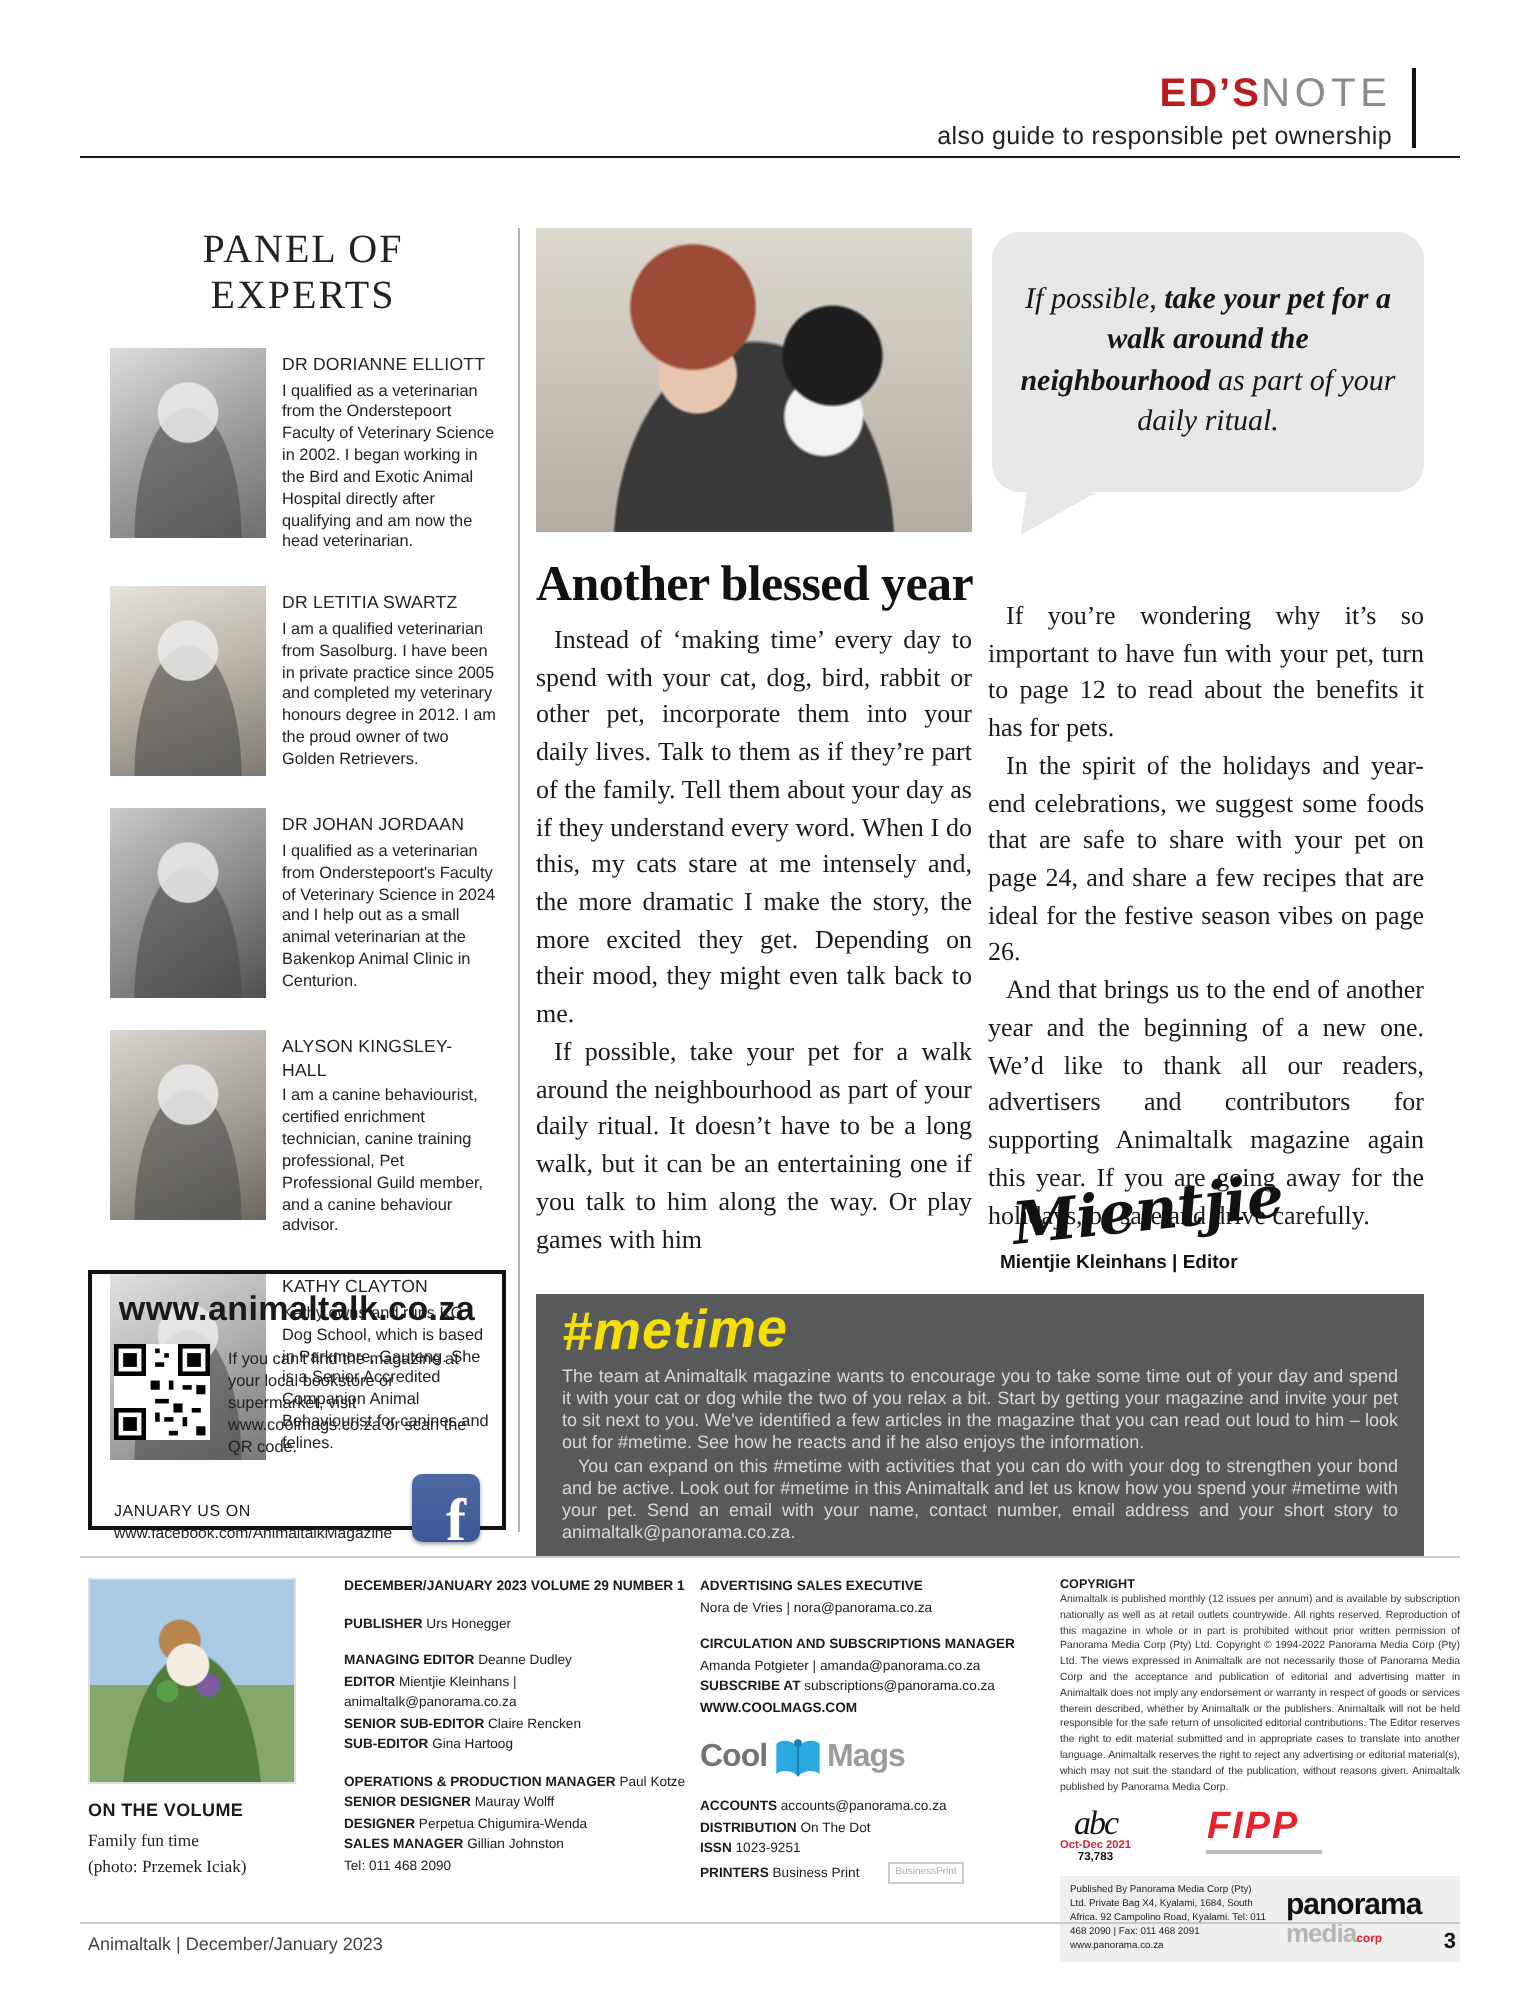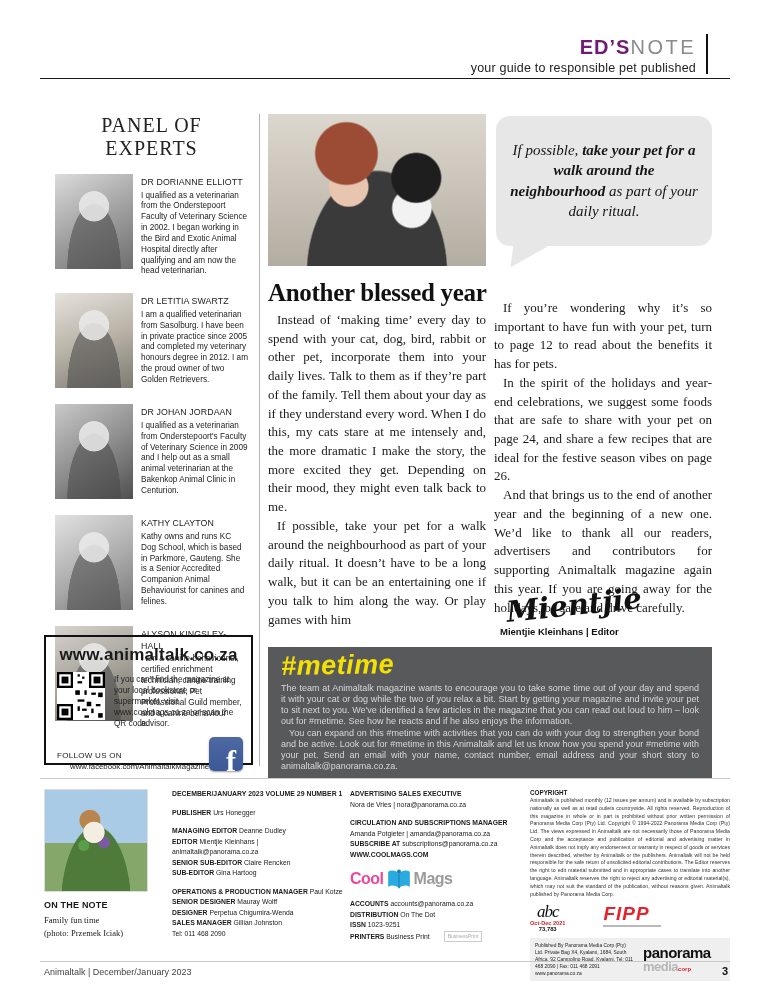--- a/index.html
+++ b/index.html
@@ -1,21 +1,21 @@
 <!DOCTYPE html>
 <html><head>
 <meta charset="utf-8">
 <style>
   * { box-sizing: border-box; margin: 0; padding: 0; }
   body { background:#e0e0e0; font-family:"Liberation Sans", sans-serif; }
   .page { position:relative; width:768px; height:1005px; background:#ffffff; margin:0 auto; overflow:hidden; color:#1a1a1a; }
 
   
   .eds-note { position:absolute; top:36px; right:72px; text-align:right; }
-  .eds-bold { font-size:20px; font-weight:bold; letter-spacing:1px; color:#701a75; }
+  .eds-bold { font-size:20px; font-weight:bold; letter-spacing:1px; color:#b91c1c; }
   .eds-light { font-size:20px; font-weight:300; letter-spacing:2.5px; color:#8a8a8a; }
   .tagline { font-size:12.5px; color:#222; margin-top:2px; letter-spacing:0.2px; }
   .hdr-vbar { position:absolute; top:34px; right:60px; width:2px; height:40px; background:#111; }
   .hdr-rule { position:absolute; top:78px; left:40px; width:690px; height:1px; background:#1a1a1a; }
 
   
   .experts { position:absolute; left:55px; top:114px; width:193px; }
   .experts-title { font-family:"Liberation Serif", serif; font-size:20px; letter-spacing:1px; text-align:center; margin-bottom:14px; color:#222; }
   .expert { display:flex; gap:8px; margin-bottom:16px; }
   .expert-photo { width:78px; height:95px; flex:none; position:relative; overflow:hidden; }
@@ -33,21 +33,21 @@
   .v-divider { position:absolute; left:259px; top:114px; width:1px; height:652px; background:#b3b3b3; }
 
   
   .webbox { position:absolute; left:44px; top:635px; width:209px; height:130px; border:2px solid #111; padding:8px 11px 7px; }
   .webbox-title { font-size:17px; font-weight:bold; text-align:center; letter-spacing:0.2px; margin-bottom:7px; }
   .webbox-row { display:flex; gap:9px; }
   .qr { width:48px; height:48px; flex:none; }
   .webbox-text { font-size:8.2px; line-height:1.35; color:#222; padding-top:2px; }
   .follow-row { display:flex; justify-content:space-between; align-items:flex-end; margin-top:8px; }
   .follow-label { font-size:8px; letter-spacing:0.3px; margin-bottom:2px; }
-  .fb-url { font-size:7.8px; color:#222;margin-left:13px; }
+  .fb-url { font-size:7.8px; color:#222; }
   .fb-icon { width:34px; height:34px; border-radius:5px; background:linear-gradient(180deg,#4e69a2,#3b5998); position:relative; flex:none; box-shadow:0 1px 2px rgba(0,0,0,.4); }
   .fb-icon span { position:absolute; right:7px; bottom:-7px; color:#fff; font-family:"Liberation Serif", serif; font-weight:bold; font-size:30px; }
 
   
   .main-photo { position:absolute; left:268px; top:114px; width:218px; height:152px;
      background: radial-gradient(circle at 36% 26%, #9c4c34 0 17%, transparent 18%),
                  radial-gradient(circle at 37% 48%, #e7c5ae 0 12%, transparent 13%),
                  radial-gradient(circle at 68% 42%, #1e1e1e 0 14%, transparent 15%),
                  radial-gradient(circle at 66% 62%, #f2f2f2 0 11%, transparent 12%),
                  radial-gradient(ellipse at 50% 105%, #3a3a3a 0 45%, transparent 46%),
@@ -89,21 +89,21 @@
                  radial-gradient(circle at 38% 55%, #5a9e4a 0 6%, transparent 7%),
                  radial-gradient(ellipse at 50% 115%, #4e7a3a 0 48%, transparent 49%),
                  linear-gradient(180deg,#a9cbe6 0 52%, #85a86a 52% 100%); }
   .cover-label { font-size:9px; font-weight:bold; margin-top:8px; letter-spacing:0.2px; }
   .cover-caption { font-family:"Liberation Serif", serif; font-size:8.6px; line-height:1.5; margin-top:4px; color:#222; }
   .mcol-credits { left:172px; width:174px; line-height:1.55; }
   .issue-line { font-weight:bold; font-size:6.9px; }
   .gap-top { margin-top:8px; }
   .mcol-sales { left:350px; width:176px; line-height:1.55; }
   .coolmags { display:flex; align-items:center; gap:2px; margin:7px 0; }
-  .cm-cool { font-size:16px; font-weight:bold; color:#ec4899; letter-spacing:-0.5px; }
+  .cm-cool { font-size:16px; font-weight:bold; color:#737373; letter-spacing:-0.5px; }
   .cm-mags { font-size:16px; font-weight:bold; color:#9b9b9b; letter-spacing:-0.5px; }
   .bp-logo { display:inline-block; margin-left:14px; color:#aaa; font-size:5px; border:1px solid #ccc; padding:1px 3px; vertical-align:middle; }
   .mcol-copy { left:530px; width:200px; }
   .copy-label { font-size:6.3px; font-weight:bold; margin-bottom:1px; }
   .copy-text { font-size:5.2px; line-height:1.5; text-align:justify; color:#333; }
   .logo-row { display:flex; align-items:flex-start; gap:38px; margin-top:6px; }
   .abc-logo { text-align:center; }
   .abc-name { font-family:"Liberation Serif", serif; font-style:italic; font-weight:normal; font-size:17px; letter-spacing:-1px; color:#111; line-height:0.9; }
   .abc-period { font-size:5.6px; font-weight:bold; color:#d22630; }
   .abc-figure { font-size:5.8px; font-weight:bold; color:#111; }
@@ -123,21 +123,21 @@
 </style>
 </head>
 <body>
 
 <div class="page">
 
   <div class="eds-note">
     <div>
       <span class="eds-bold">ED’S</span><span class="eds-light">NOTE</span>
     </div>
-    <div class="tagline">your guide to responsible pet published</div>
+    <div class="tagline">also guide to responsible pet ownership</div>
   </div>
   <div class="hdr-vbar"></div>
   <div class="hdr-rule"></div>
 
   <div class="experts">
     <div class="experts-title">PANEL OF EXPERTS</div>
 
     <div class="expert">
       <div class="expert-photo ph-a"></div>
       <div class="expert-info">
@@ -151,37 +151,37 @@
       <div class="expert-info">
         <div class="expert-name">DR LETITIA SWARTZ</div>
         <div>I am a qualified veterinarian from Sasolburg. I have been in private practice since 2005 and completed my veterinary honours degree in 2012. I am the proud owner of two Golden Retrievers.</div>
       </div>
     </div>
 
     <div class="expert">
       <div class="expert-photo ph-c"></div>
       <div class="expert-info">
         <div class="expert-name">DR JOHAN JORDAAN</div>
-        <div>I qualified as a veterinarian from Onderstepoort's Faculty of Veterinary Science in 2009 and I help out as a small animal veterinarian at the Bakenkop Animal Clinic in Centurion.</div>
+        <div>I qualified as a veterinarian from Onderstepoort's Faculty of Veterinary Science in 2024 and I help out as a small animal veterinarian at the Bakenkop Animal Clinic in Centurion.</div>
+      </div>
+    </div>
+
+    <div class="expert">
+      <div class="expert-photo ph-d"></div>
+      <div class="expert-info">
+        <div class="expert-name">ALYSON KINGSLEY-HALL</div>
+        <div>I am a canine behaviourist, certified enrichment technician, canine training professional, Pet Professional Guild member, and a canine behaviour advisor.</div>
       </div>
     </div>
 
     <div class="expert">
       <div class="expert-photo ph-e"></div>
       <div class="expert-info">
         <div class="expert-name">KATHY CLAYTON</div>
         <div>Kathy owns and runs KC Dog School, which is based in Parkmore, Gauteng. She is a Senior Accredited Companion Animal Behaviourist for canines and felines.</div>
-      </div>
-    </div>
-
-    <div class="expert">
-      <div class="expert-photo ph-d"></div>
-      <div class="expert-info">
-        <div class="expert-name">ALYSON KINGSLEY-HALL</div>
-        <div>I am a canine behaviourist, certified enrichment technician, canine training professional, Pet Professional Guild member, and a canine behaviour advisor.</div>
       </div>
     </div>
   </div>
 
   <div class="v-divider"></div>
 
   <div class="webbox">
     <div class="webbox-title">www.animaltalk.co.za</div>
     <div class="webbox-row">
       <svg class="qr" viewBox="0 0 21 21">
@@ -210,21 +210,21 @@
             <rect x="15" y="16" width="1" height="2"></rect>
           <rect x="17" y="14" width="2" height="1"></rect>
             <rect x="18" y="18" width="2" height="2"></rect>
             <rect x="12" y="19" width="2" height="1"></rect>
         </g>
       </svg>
       <div class="webbox-text">If you can't find the magazine at your local bookstore or supermarket, visit www.coolmags.co.za or scan the QR code.</div>
     </div>
     <div class="follow-row">
       <div>
-        <div class="follow-label">FOLLOW US ON</div>
+        <div class="follow-label">JANUARY US ON</div>
         <div class="fb-url">www.facebook.com/AnimaltalkMagazine</div>
       </div>
       <div class="fb-icon">
           <span>f</span>
         </div>
     </div>
   </div>
 
   <div class="main-photo"></div>
 
@@ -254,21 +254,21 @@
     <div class="metime-title">#metime</div>
     <p>The team at Animaltalk magazine wants to encourage you to take some time out of your day and spend it with your cat or dog while the two of you relax a bit. Start by getting your magazine and invite your pet to sit next to you. We've identified a few articles in the magazine that you can read out loud to him – look out for #metime. See how he reacts and if he also enjoys the information.</p>
     <p class="indent">You can expand on this #metime with activities that you can do with your dog to strengthen your bond and be active. Look out for #metime in this Animaltalk and let us know how you spend your #metime with your pet. Send an email with your name, contact number, email address and your short story to animaltalk@panorama.co.za.</p>
   </div>
 
   <div class="mast-rule"></div>
   <div class="mast">
 
     <div class="mcol mcol-cover">
       <div class="cover-photo"></div>
-      <div class="cover-label">ON THE NOTE</div>
+      <div class="cover-label">ON THE VOLUME</div>
       <div class="cover-caption">
         <div>Family fun time</div>
         <div>(photo: Przemek Iciak)</div>
       </div>
     </div>
 
     <div class="mcol mcol-credits">
       <div class="issue-line">DECEMBER/JANUARY 2023 VOLUME 29 NUMBER 1</div>
       <div class="gap-top"><b>PUBLISHER</b> <span>Urs Honegger</span></div>
       <div class="gap-top"><b>MANAGING EDITOR</b> <span>Deanne Dudley</span></div>

